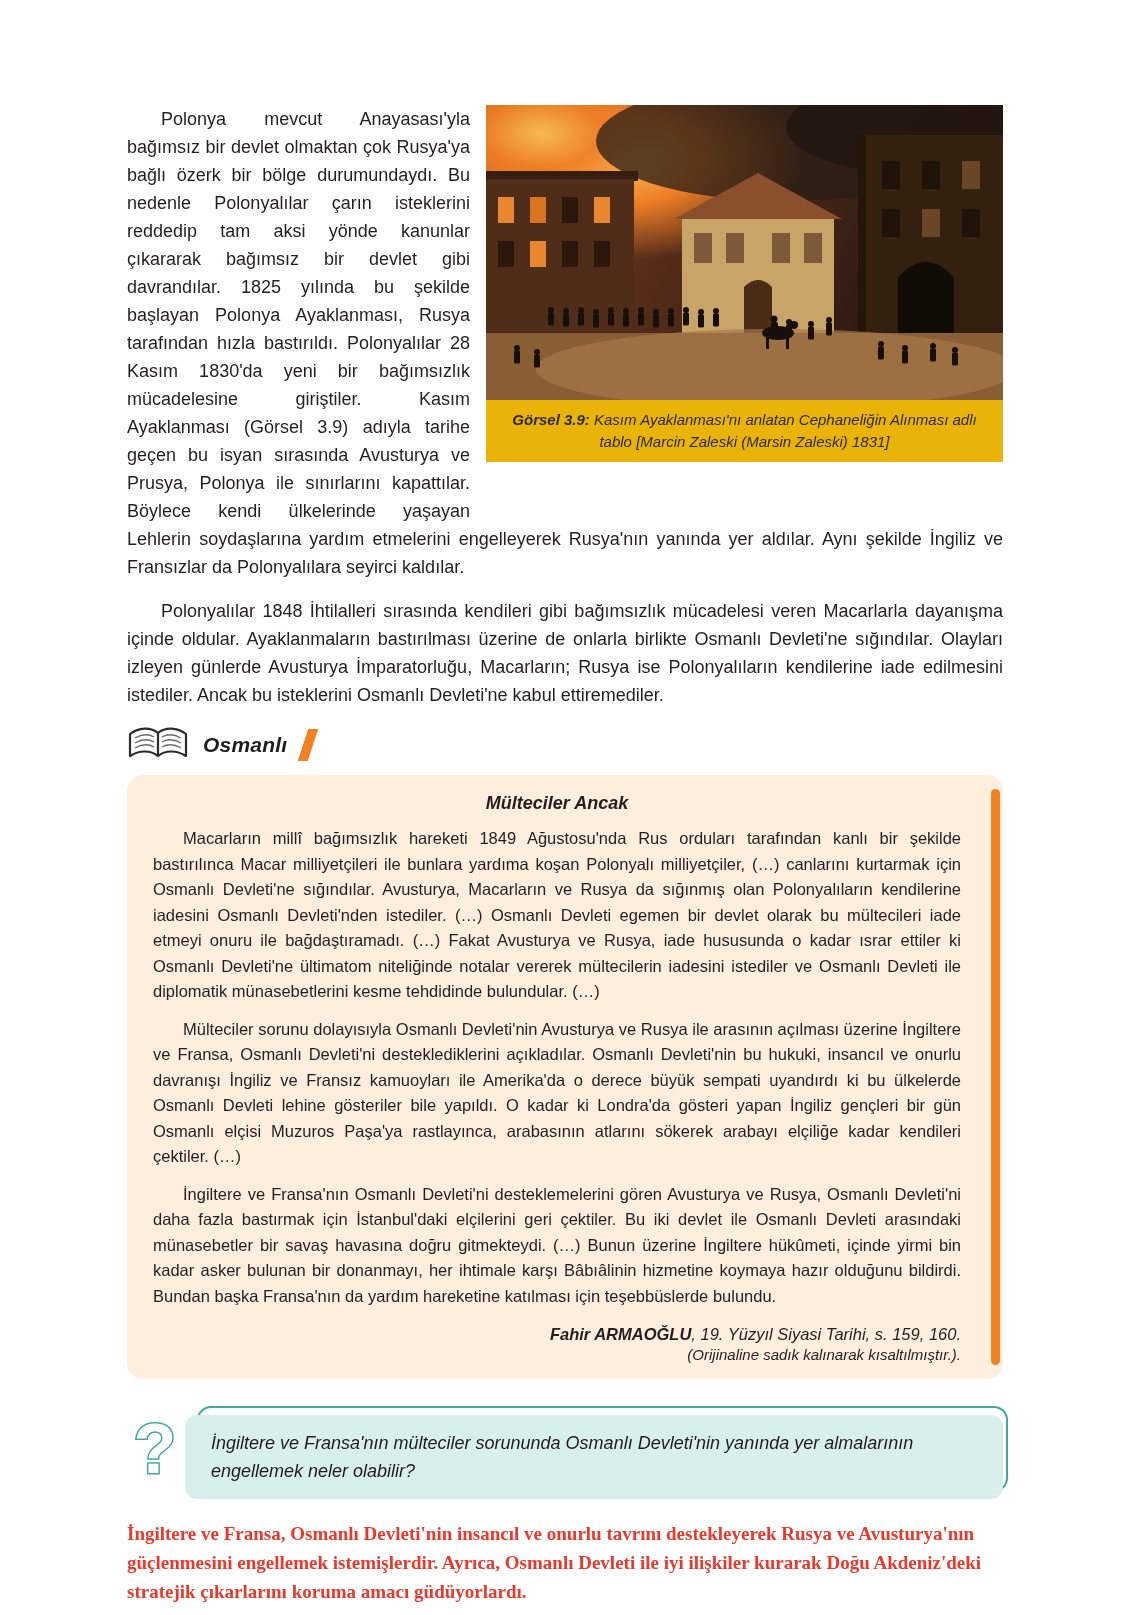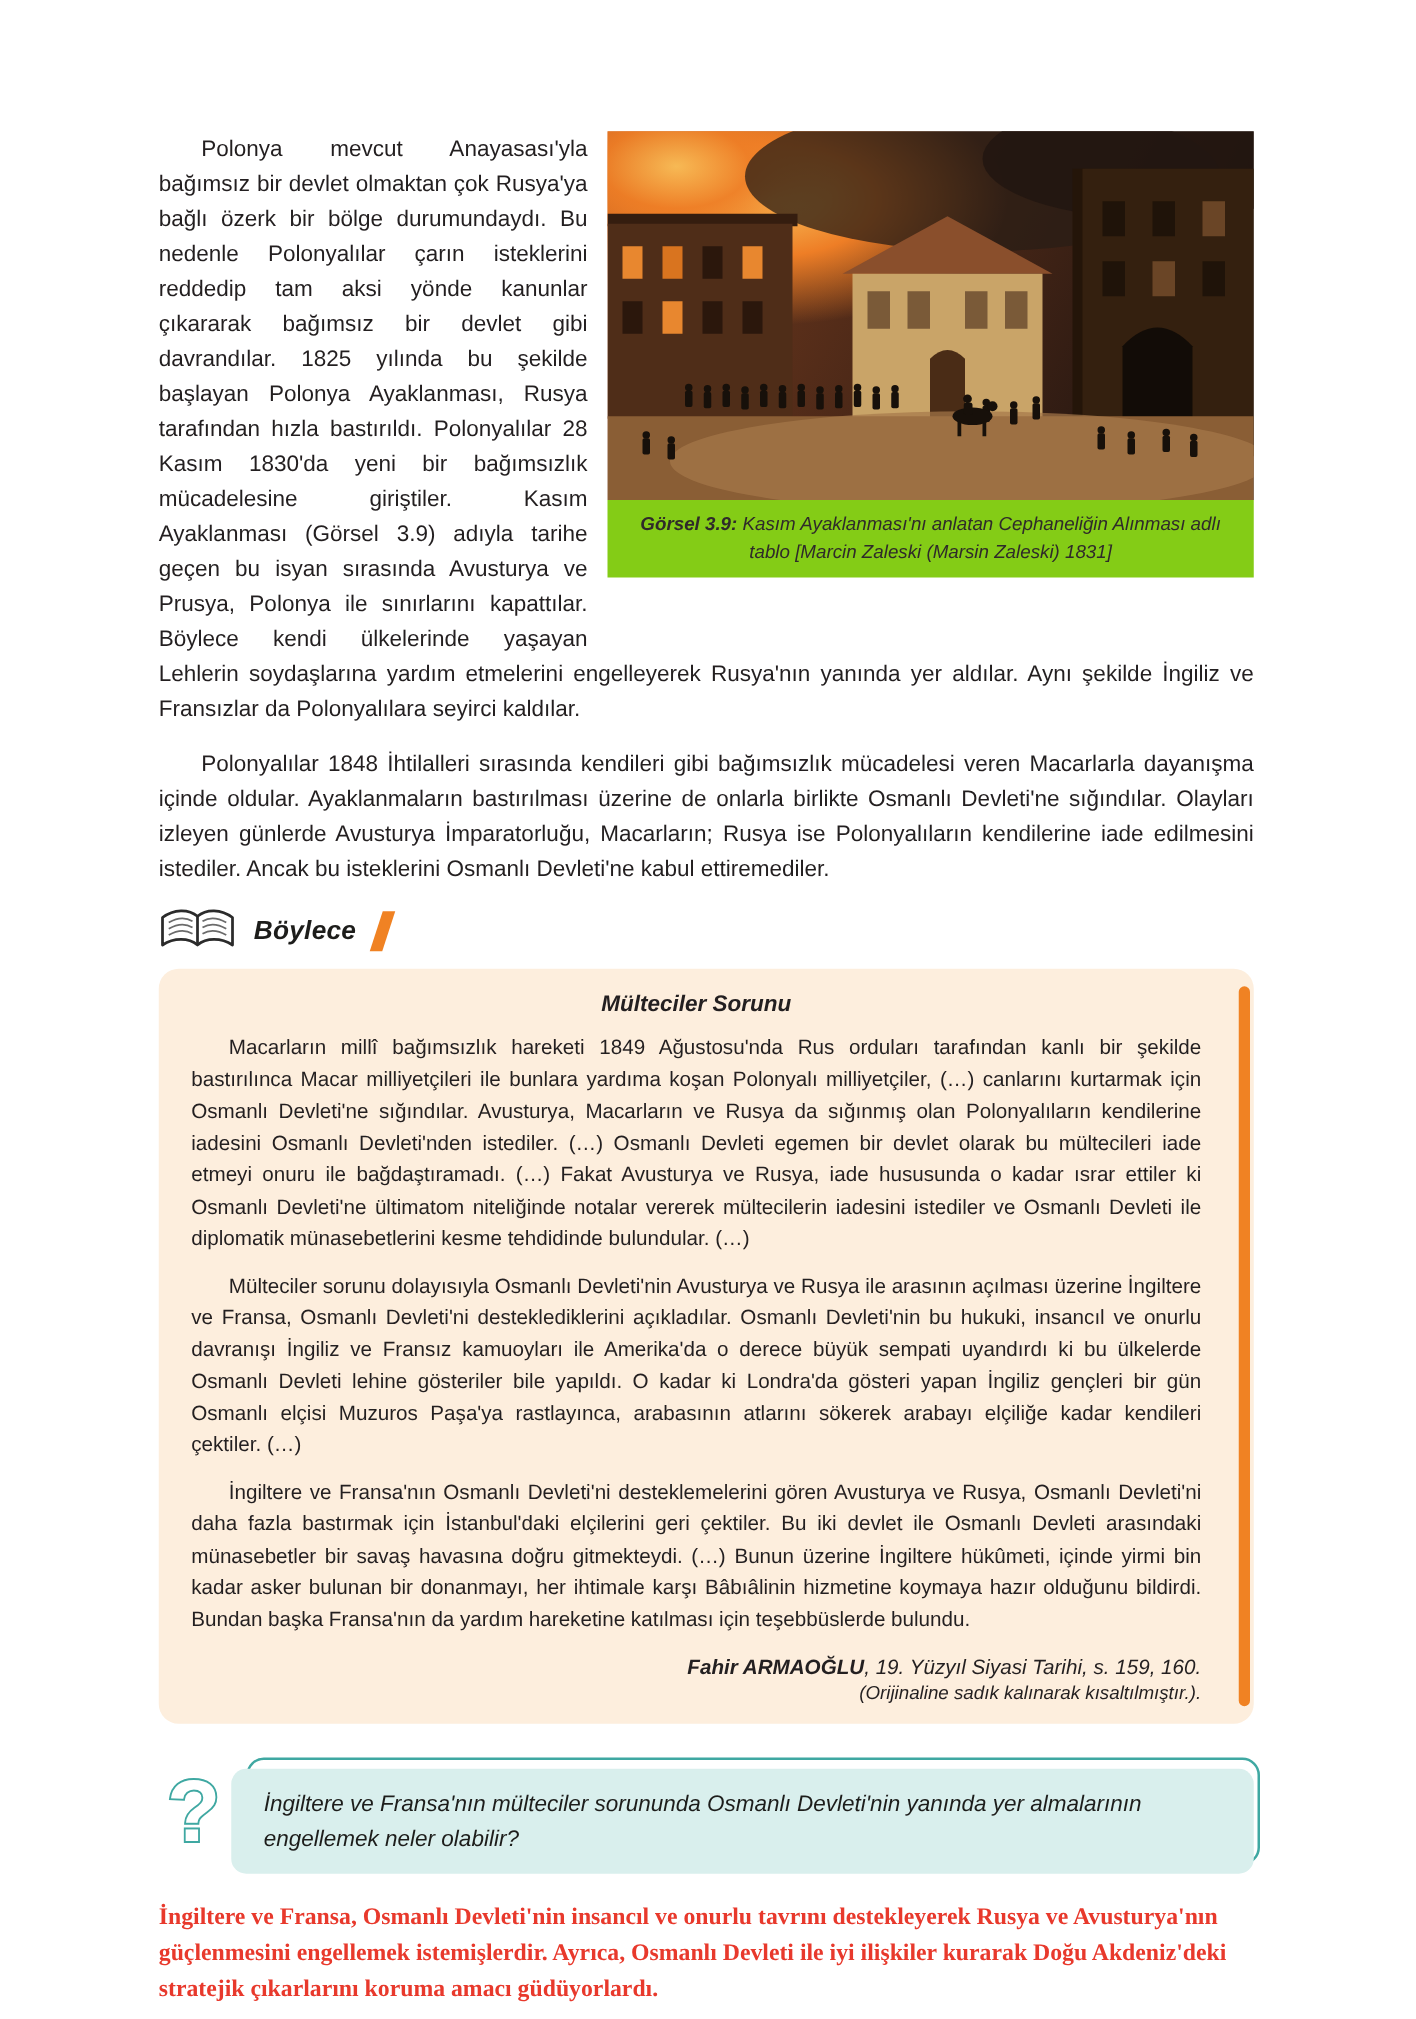--- a/index.html
+++ b/index.html
@@ -21,21 +21,21 @@
   .flow p { margin: 0; text-indent: 34px; }
 
   .figure {
     float: right;
     width: 517px;
     margin: 0 0 38px 16px;
   }
   .painting { width: 517px; height: 295px; display: block; }
   .painting svg { display: block; }
   .figcaption {
-    background: #84cc16;
+    background: #eab308;
     padding: 9px 16px;
     font-size: 15px;
     font-style: italic;
     text-align: center;
     line-height: 1.45;
     color: #2f2a2a;
   }
   .caption-label { font-weight: bold; font-style: italic; }
 
   .p2 { margin-top: 16px !important; }
@@ -278,27 +278,27 @@
         <g stroke="#6b6b6b" stroke-width="1.4" fill="none">
           <path d="M8 15 C15 11 22 11 27 14"></path>
           <path d="M8 20 C15 16 22 16 27 19"></path>
           <path d="M8 25 C15 21 22 21 27 24"></path>
           <path d="M35 14 C40 11 47 11 54 15"></path>
           <path d="M35 19 C40 16 47 16 54 20"></path>
           <path d="M35 24 C40 21 47 21 54 25"></path>
         </g>
       </svg>
     </span>
-    <span class="read-label">Böylece</span>
+    <span class="read-label">Osmanlı</span>
     <span class="read-label-slash"></span>
   </div>
 
   <div class="reading-box">
     <div class="reading-accent"></div>
-    <h3 class="reading-title">Mülteciler Sorunu</h3>
+    <h3 class="reading-title">Mülteciler Ancak</h3>
     <p class="reading-p">Macarların millî bağımsızlık hareketi 1849 Ağustosu'nda Rus orduları tarafından kanlı bir şekilde bastırılınca Macar milliyetçileri ile bunlara yardıma koşan Polonyalı milliyetçiler, (…) canlarını kurtarmak için Osmanlı Devleti'ne sığındılar. Avusturya, Macarların ve Rusya da sığınmış olan Polonyalıların kendilerine iadesini Osmanlı Devleti'nden istediler. (…) Osmanlı Devleti egemen bir devlet olarak bu mültecileri iade etmeyi onuru ile bağdaştıramadı. (…) Fakat Avusturya ve Rusya, iade hususunda o kadar ısrar ettiler ki Osmanlı Devleti'ne ültimatom niteliğinde notalar vererek mültecilerin iadesini istediler ve Osmanlı Devleti ile diplomatik münasebetlerini kesme tehdidinde bulundular. (…)</p>
     <p class="reading-p">Mülteciler sorunu dolayısıyla Osmanlı Devleti'nin Avusturya ve Rusya ile arasının açılması üzerine İngiltere ve Fransa, Osmanlı Devleti'ni desteklediklerini açıkladılar. Osmanlı Devleti'nin bu hukuki, insancıl ve onurlu davranışı İngiliz ve Fransız kamuoyları ile Amerika'da o derece büyük sempati uyandırdı ki bu ülkelerde Osmanlı Devleti lehine gösteriler bile yapıldı. O kadar ki Londra'da gösteri yapan İngiliz gençleri bir gün Osmanlı elçisi Muzuros Paşa'ya rastlayınca, arabasının atlarını sökerek arabayı elçiliğe kadar kendileri çektiler. (…)</p>
     <p class="reading-p">İngiltere ve Fransa'nın Osmanlı Devleti'ni desteklemelerini gören Avusturya ve Rusya, Osmanlı Devleti'ni daha fazla bastırmak için İstanbul'daki elçilerini geri çektiler. Bu iki devlet ile Osmanlı Devleti arasındaki münasebetler bir savaş havasına doğru gitmekteydi. (…) Bunun üzerine İngiltere hükûmeti, içinde yirmi bin kadar asker bulunan bir donanmayı, her ihtimale karşı Bâbıâlinin hizmetine koymaya hazır olduğunu bildirdi. Bundan başka Fransa'nın da yardım hareketine katılması için teşebbüslerde bulundu.</p>
     <p class="reading-attrib"><span class="attrib-name">Fahir ARMAOĞLU</span><span>, 19. Yüzyıl Siyasi Tarihi, s. 159, 160.</span></p>
     <p class="reading-note">(Orijinaline sadık kalınarak kısaltılmıştır.).</p>
   </div>
 
   <div class="question-section">
     <span class="qmark-icon">
       <svg width="56" height="86" viewBox="0 0 56 86">

